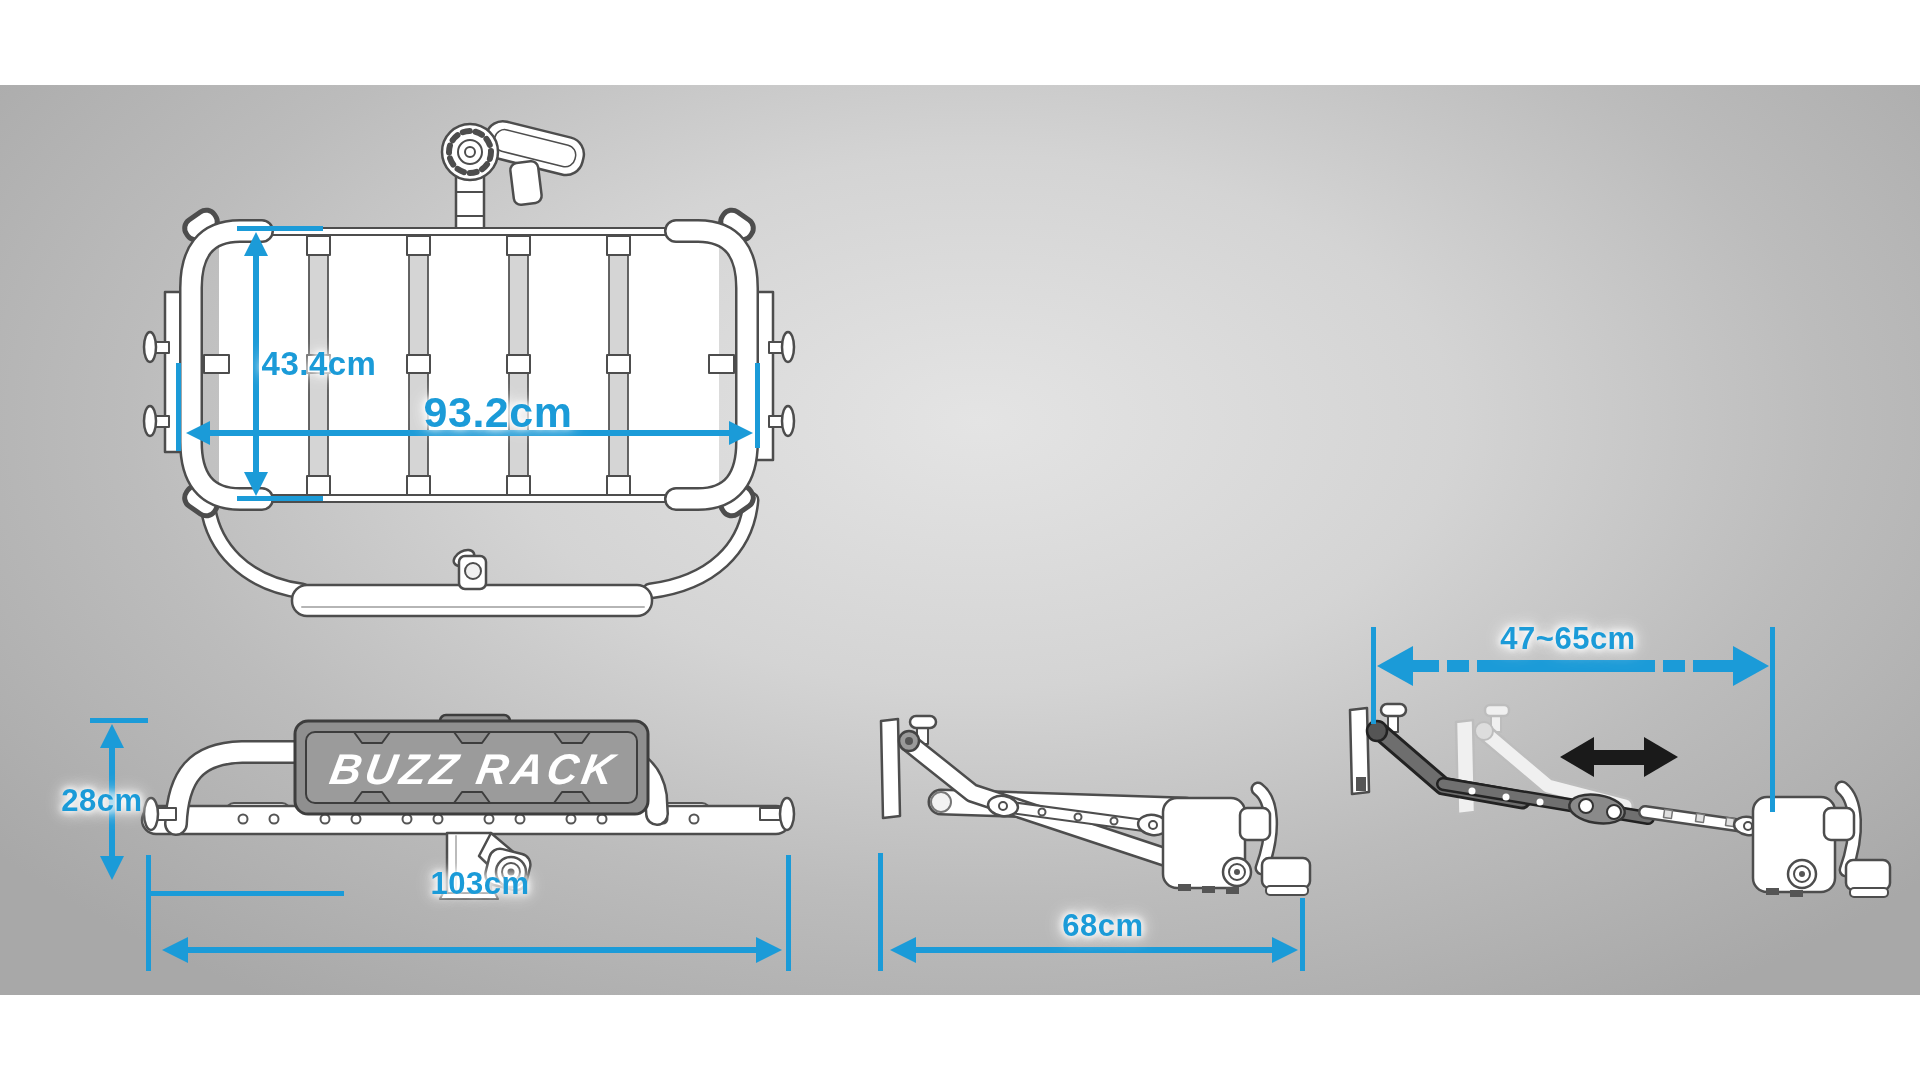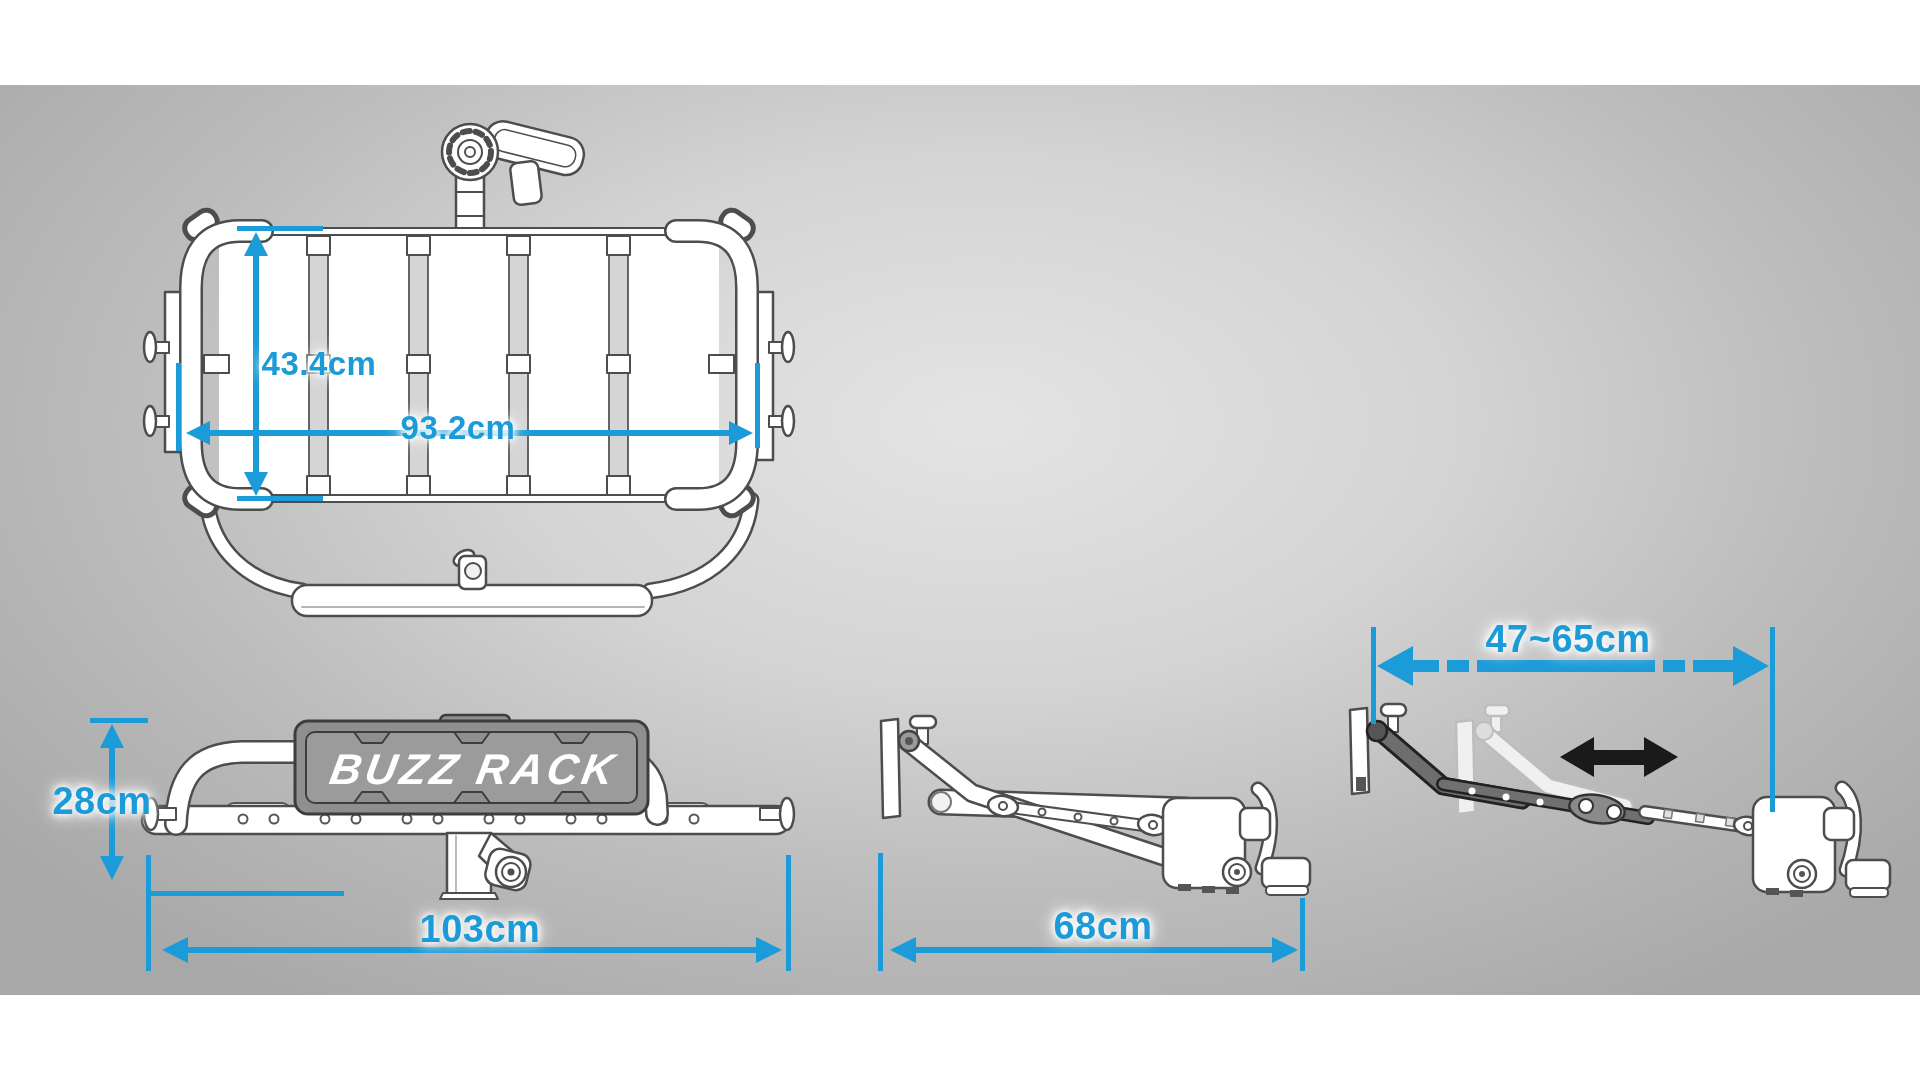--- a/index.html
+++ b/index.html
@@ -3,21 +3,21 @@
 <meta charset="utf-8">
 <style>
   html,body{margin:0;padding:0;background:#ffffff;width:1920px;height:1080px;overflow:hidden;
     font-family:"Liberation Sans", sans-serif;}
   #stage{position:absolute;left:0;top:0;width:1920px;height:1080px;}
   #band{position:absolute;left:0;top:85px;width:1920px;height:910px;
     background:
       radial-gradient(1250px 700px at 51% 37%, #e4e4e4 0%, #d4d4d4 38%, #bcbcbc 68%, #a8a8a8 100%);}
   svg{position:absolute;left:0;top:0;}
   .dim-label{position:absolute;transform:translate(-50%,-50%);color:#1b9bd8;font-weight:bold;
-    font-size:38px;letter-spacing:0.5px;white-space:nowrap;
+    font-size:31px;letter-spacing:0.5px;white-space:nowrap;
     text-shadow:0 0 6px #fff,0 0 10px #fff,0 0 16px rgba(255,255,255,.95),0 0 22px rgba(255,255,255,.8);}
   .brand{position:absolute;transform:translate(-50%,-50%) skewX(-10deg);color:#ffffff;font-weight:bold;
     font-style:italic;font-size:43px;letter-spacing:4px;white-space:nowrap;}
 </style>
 </head>
 <body>
 
 <div id="stage">
   <div id="band"></div>
 
@@ -304,19 +304,19 @@
       <rect x="1411" y="660" width="28" height="12"></rect>
       <rect x="1447" y="660" width="22" height="12"></rect>
       <rect x="1477" y="660" width="178" height="12"></rect>
       <rect x="1663" y="660" width="22" height="12"></rect>
       <rect x="1693" y="660" width="40" height="12"></rect>
       <polygon points="1769,666 1733,646 1733,686"></polygon>
     </g>
   </svg>
 
   <div class="dim-label" style="left:319px;top:364px;font-size:33px;">43.4cm</div>
-  <div class="dim-label" style="left:458px;top:412px;font-size:33px;margin-top:16px;">93.2cm</div>
+  <div class="dim-label" style="left:498px;top:412px;font-size:43px;">93.2cm</div>
   <div class="dim-label" style="left:68px;top:801px;margin-left:34px;">28cm</div>
-  <div class="dim-label" style="left:480px;top:929px;">103cm</div>
+  <div class="dim-label" style="left:480px;top:884px;">103cm</div>
   <div class="dim-label" style="left:1103px;top:926px;text-align:center;">68cm</div>
   <div class="dim-label" style="left:1568px;top:639px;">47~65cm</div>
   <div class="brand" style="left:474px;top:769px;">BUZZ RACK</div>
 </div>
 
 </body></html>

